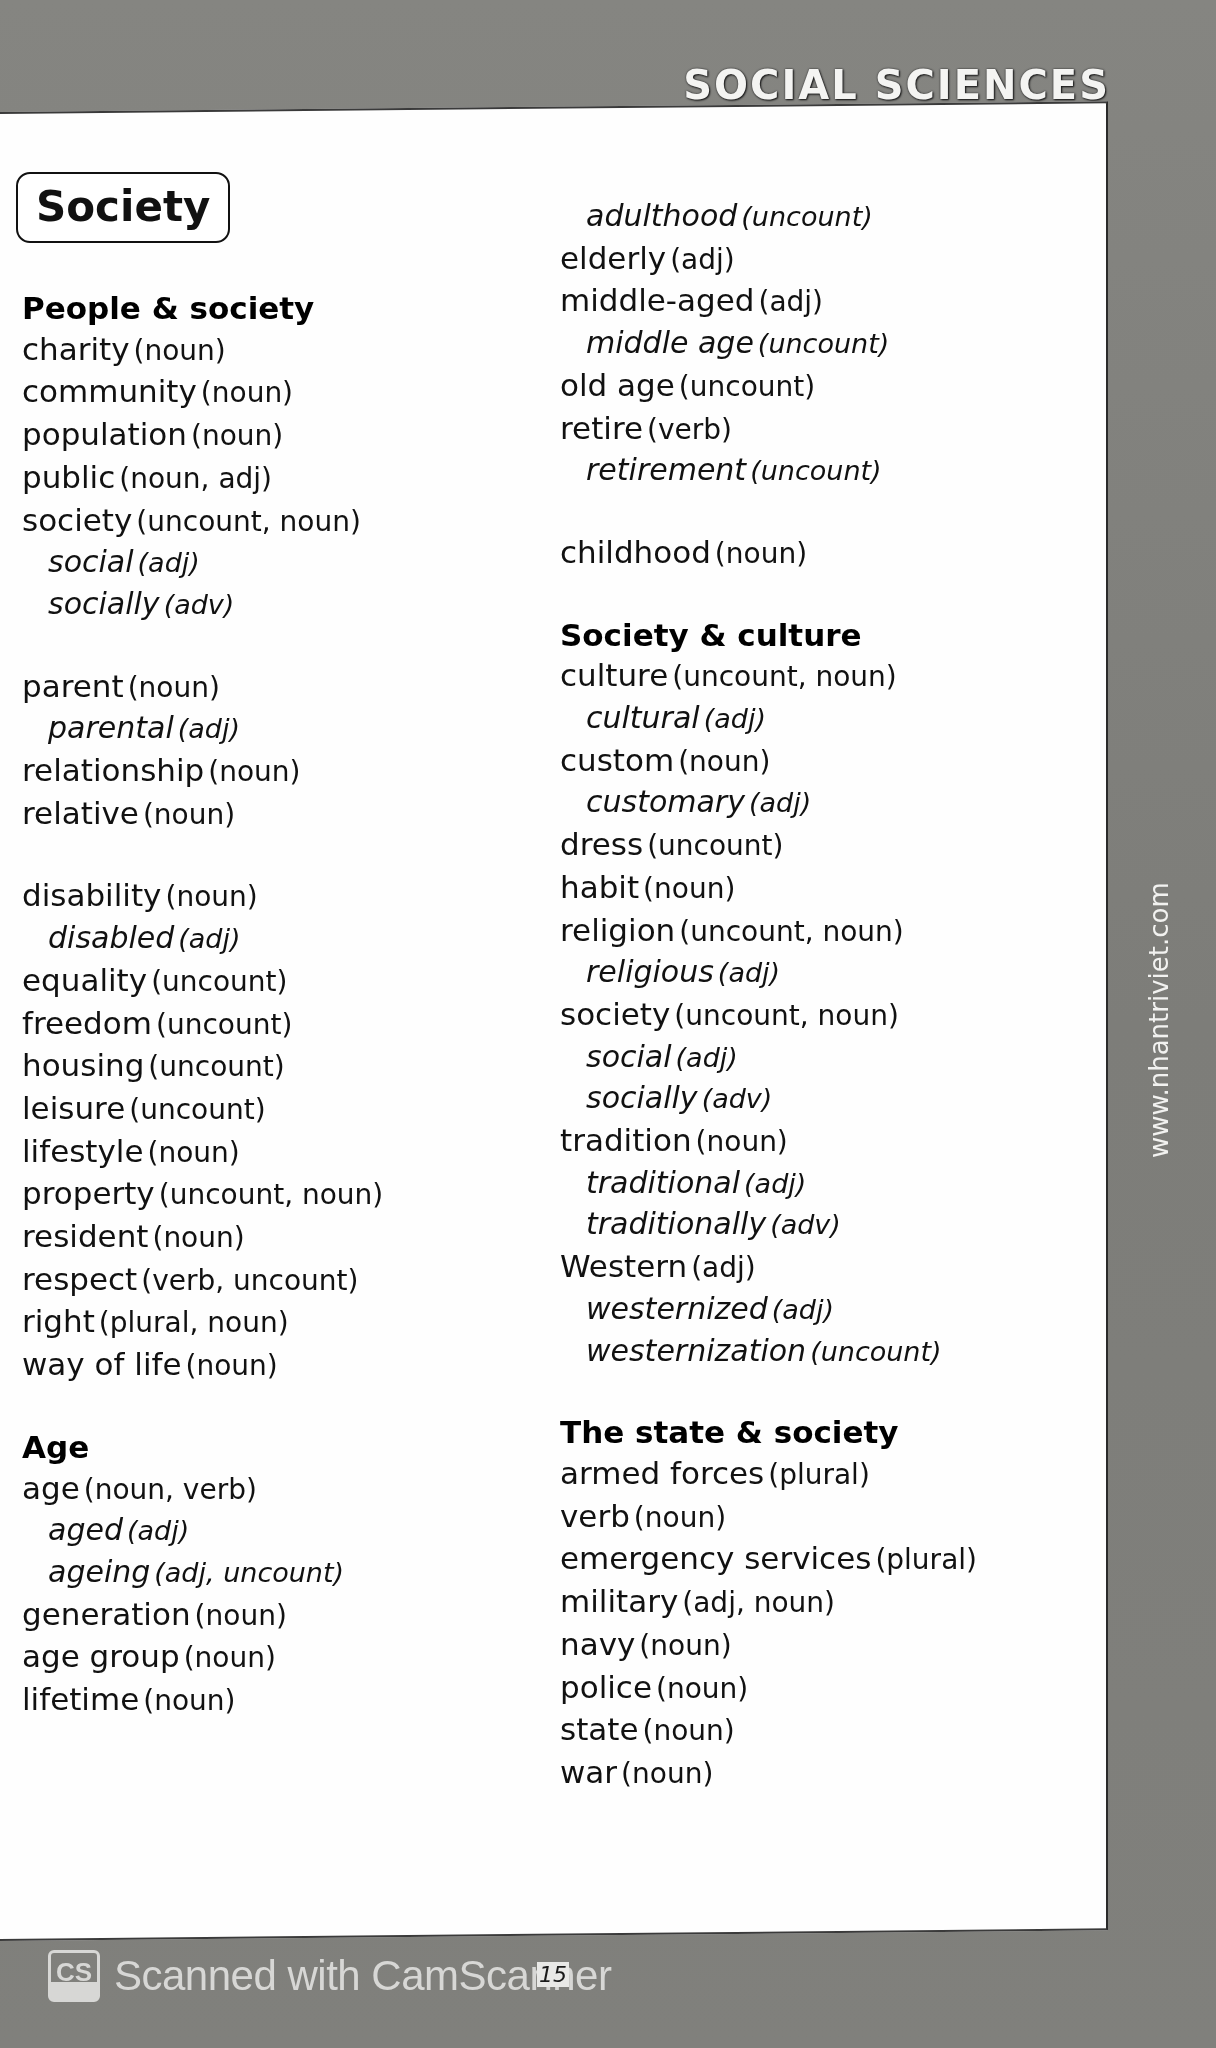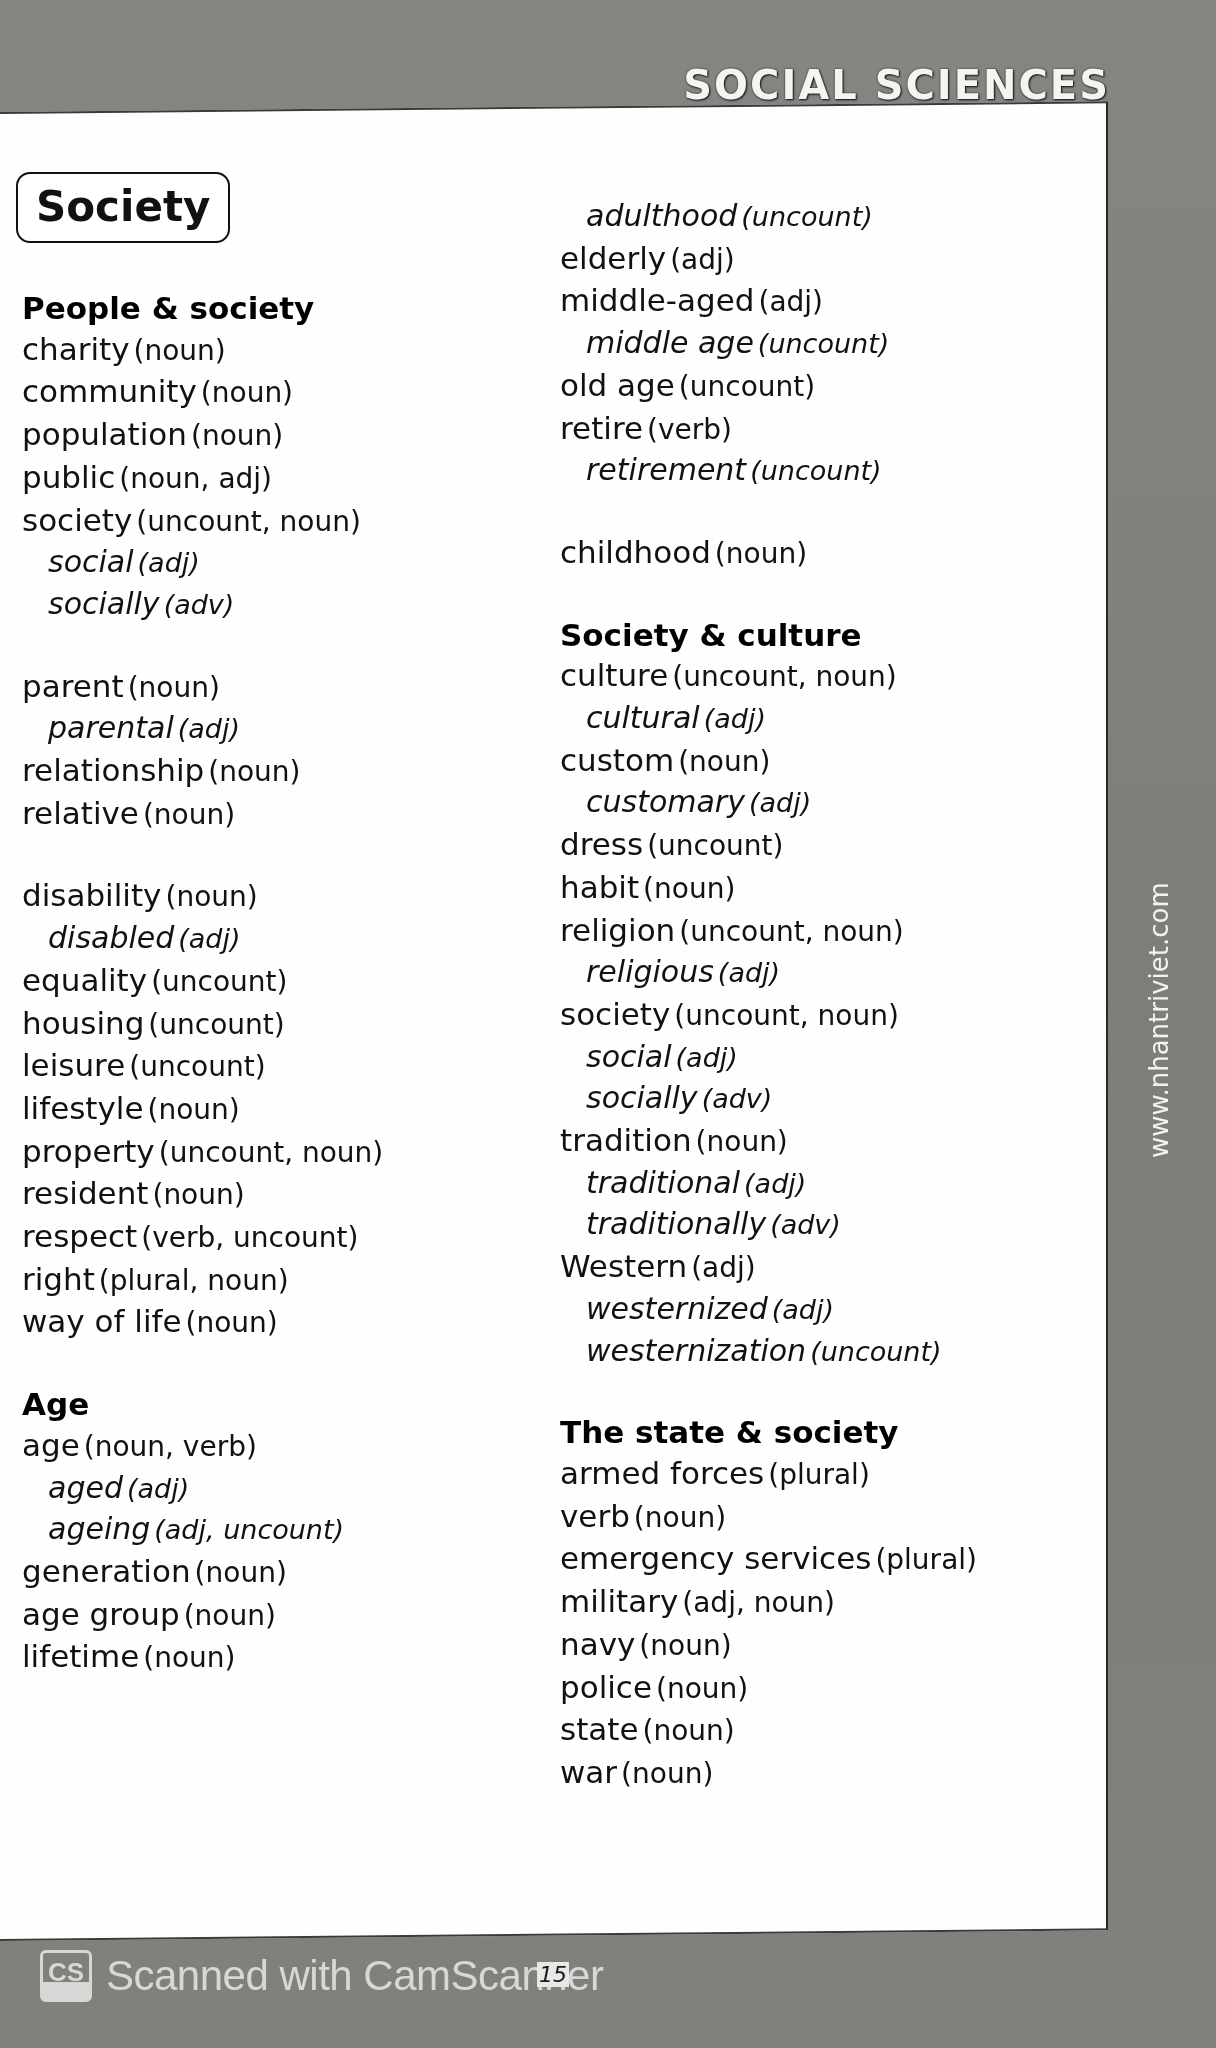--- a/index.html
+++ b/index.html
@@ -46,21 +46,21 @@
   .sub .pos { font-size:27px; }
   .gap { height:40px; }
   .vertical-url {
     position:absolute; left:1144px; top:880px;
     width:40px; height:280px;
     color:#f2f2f0; font-size:26px;
     writing-mode:vertical-rl; transform:rotate(180deg);
     text-align:center; white-space:nowrap;
   }
   .watermark {
-    position:absolute; left:40px; top:1950px;
+    position:absolute; left:48px; top:1950px;
     display:flex; align-items:center; gap:14px;
     color:#d7d7d5; font-family:"Liberation Sans", sans-serif;
   }
   .cs-logo {
     width:52px; height:52px; border:3px solid #d7d7d5; border-radius:6px;
     display:flex; align-items:flex-start; justify-content:center;
     font-weight:bold; font-size:26px; color:#d7d7d5; box-sizing:border-box;
     background: linear-gradient(180deg, transparent 0 62%, #d7d7d5 62% 100%);
     padding-top:4px;
   }
@@ -92,20 +92,21 @@
     <div class="entry sub"><span class="word">socially</span><span class="pos">(adv)</span></div>
     <div class="gap"></div>
     <div class="entry"><span class="word">parent</span><span class="pos">(noun)</span></div>
     <div class="entry sub"><span class="word">parental</span><span class="pos">(adj)</span></div>
     <div class="entry"><span class="word">relationship</span><span class="pos">(noun)</span></div>
     <div class="entry"><span class="word">relative</span><span class="pos">(noun)</span></div>
     <div class="gap"></div>
     <div class="entry"><span class="word">disability</span><span class="pos">(noun)</span></div>
     <div class="entry sub"><span class="word">disabled</span><span class="pos">(adj)</span></div>
     <div class="entry"><span class="word">equality</span><span class="pos">(uncount)</span></div>
+    <div class="entry"><span class="word">freedom</span><span class="pos">(uncount)</span></div>
     <div class="entry"><span class="word">housing</span><span class="pos">(uncount)</span></div>
     <div class="entry"><span class="word">leisure</span><span class="pos">(uncount)</span></div>
     <div class="entry"><span class="word">lifestyle</span><span class="pos">(noun)</span></div>
     <div class="entry"><span class="word">property</span><span class="pos">(uncount, noun)</span></div>
     <div class="entry"><span class="word">resident</span><span class="pos">(noun)</span></div>
     <div class="entry"><span class="word">respect</span><span class="pos">(verb, uncount)</span></div>
     <div class="entry"><span class="word">right</span><span class="pos">(plural, noun)</span></div>
     <div class="entry"><span class="word">way of life</span><span class="pos">(noun)</span></div>
     <div class="gap"></div>
     <div class="heading">Age</div>

